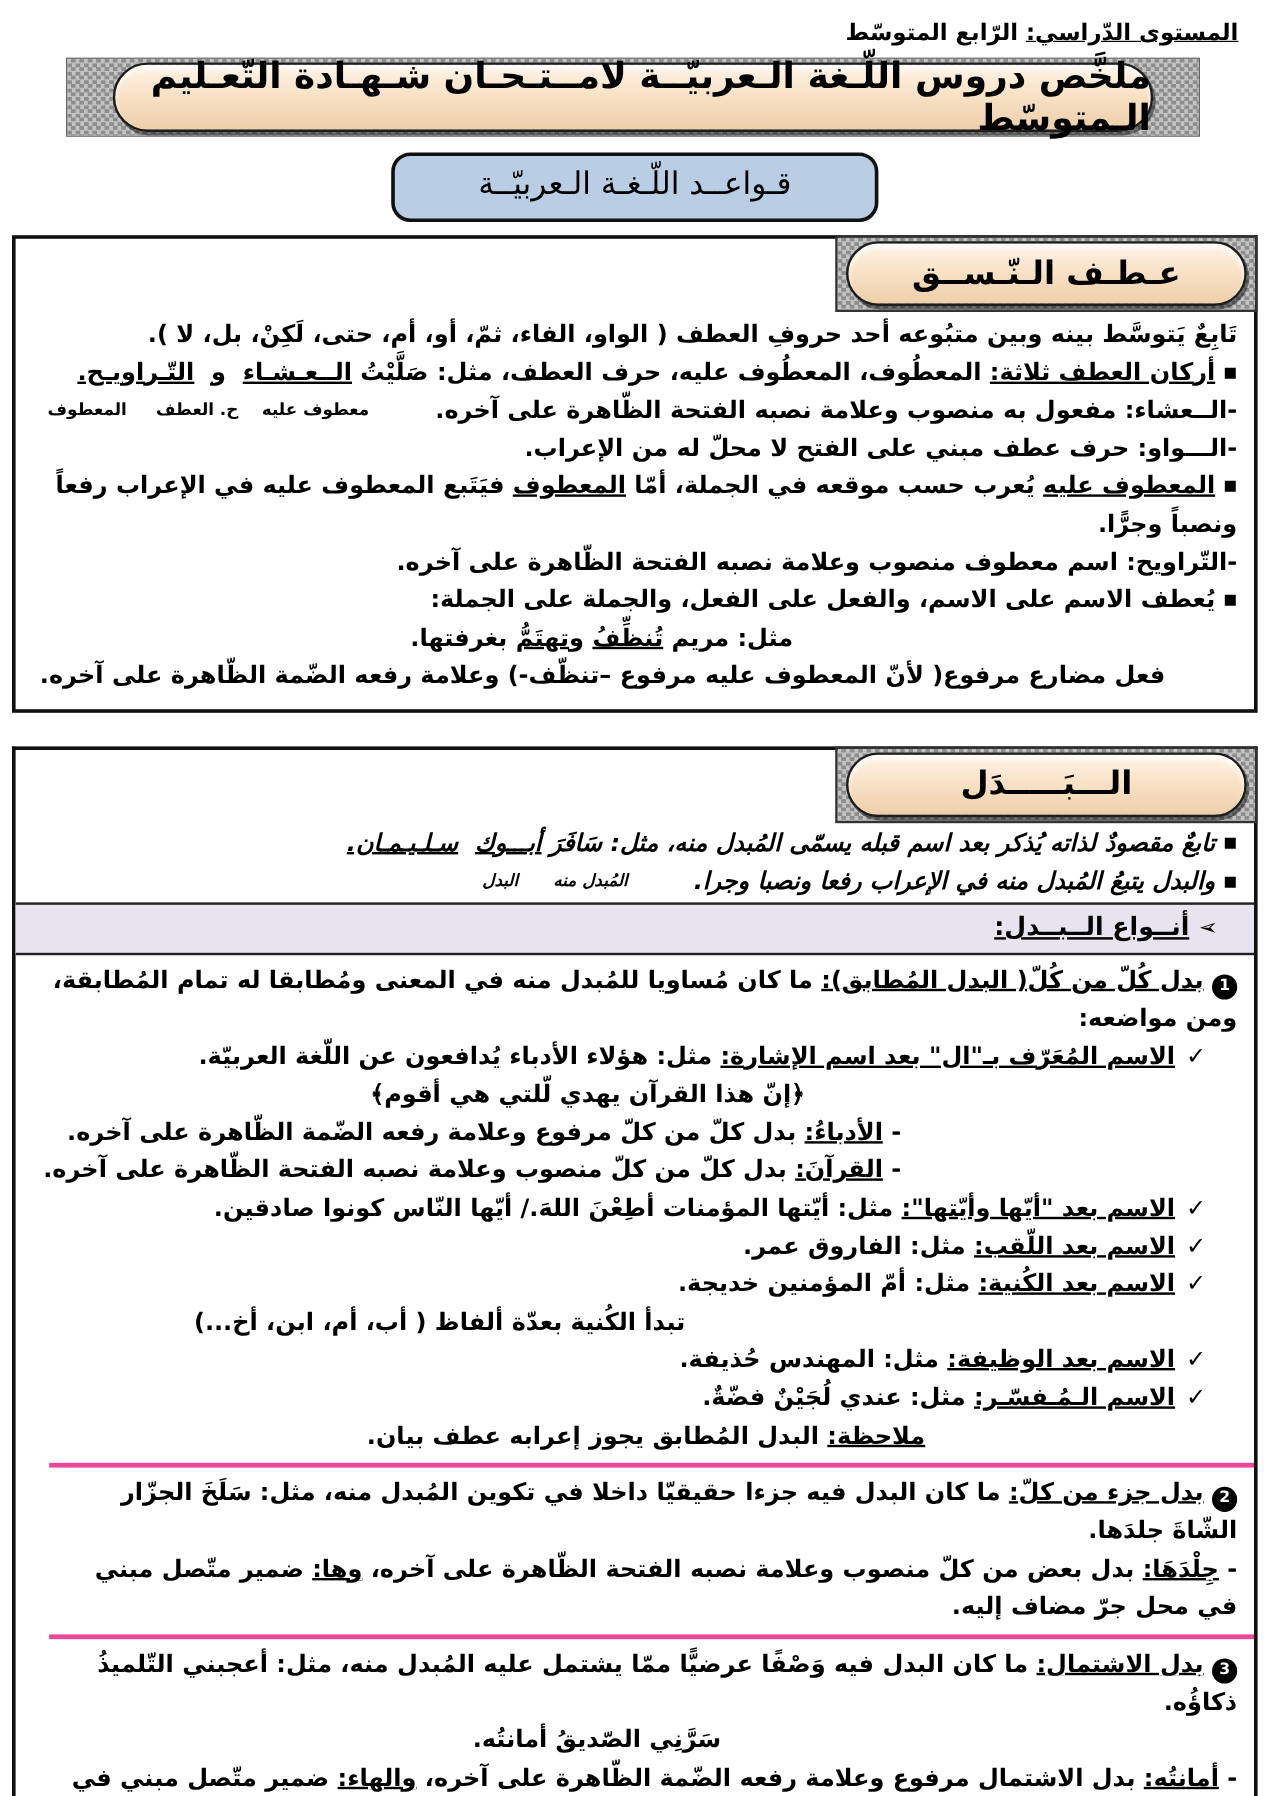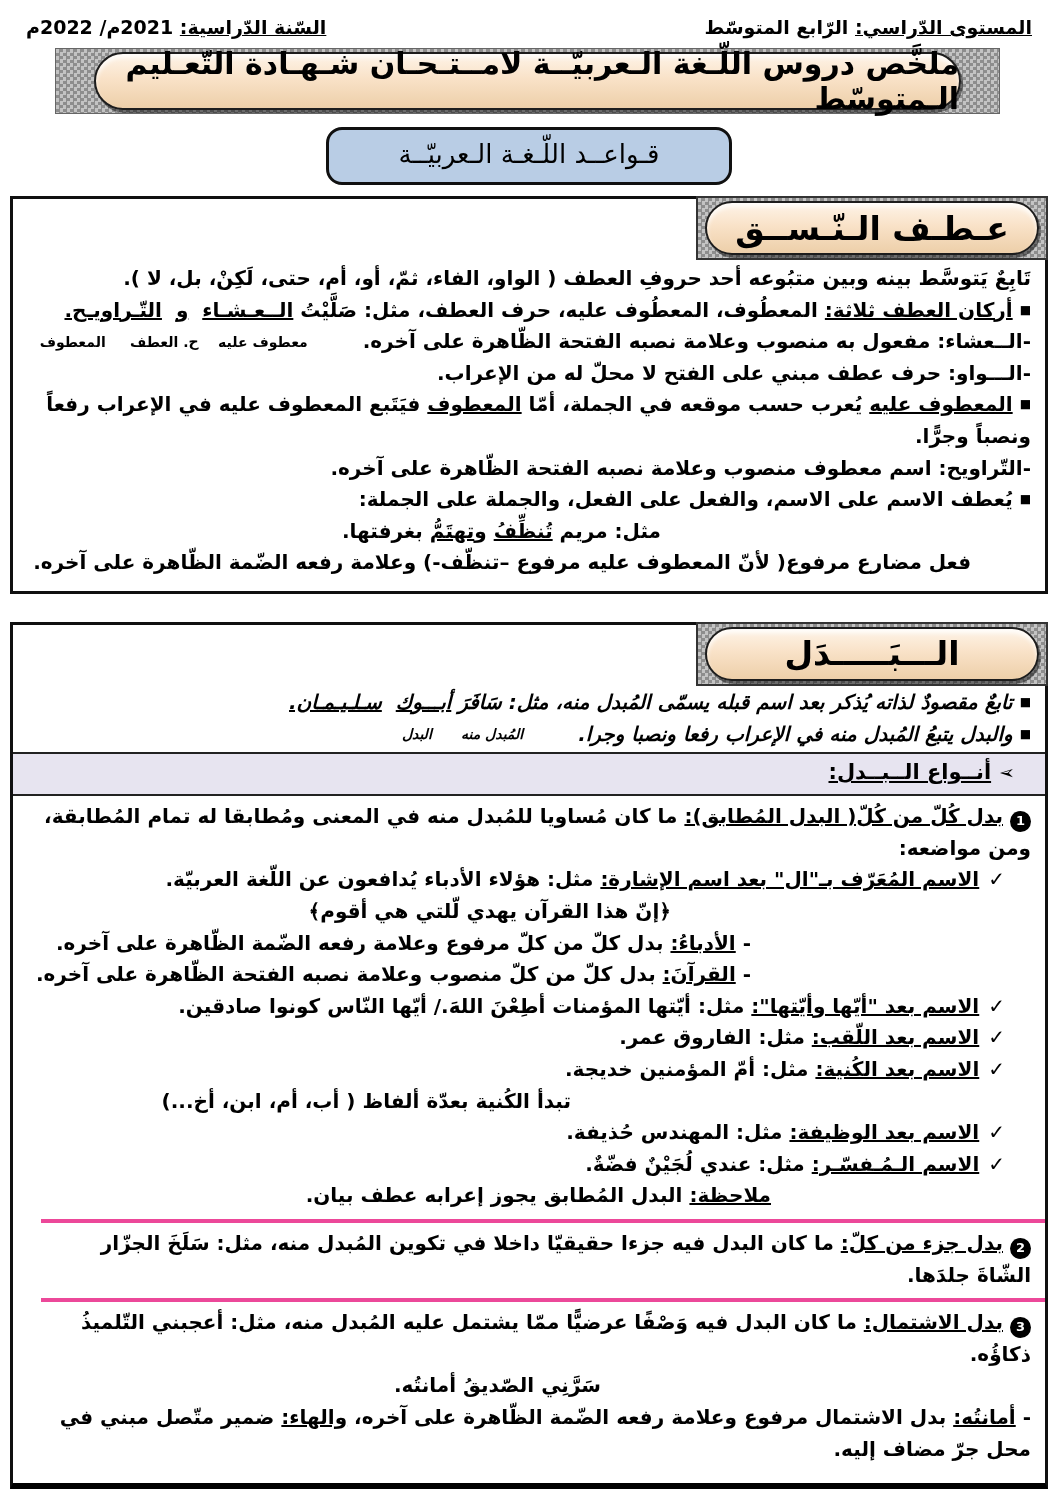--- a/index.html
+++ b/index.html
@@ -31,21 +31,21 @@
   .banner .pill{position:absolute;inset:3px 38px;font-size:30px;}
   
   .subject{width:400px;margin:13px auto 0 auto;background:#b9cde5;
     border:3px solid #101010;border-radius:16px;text-align:center;
     font-size:26px;font-weight:normal;padding:9px 0 13px 0;}
   
   .secbox{position:relative;margin:11px 10px 0 10px;border:3px solid #101010;}
   .badge{position:absolute;top:-3px;right:-3px;width:348px;height:60px;
     background:repeating-conic-gradient(#8d8d8d 0% 25%, #c3c3c3 0% 50%) 0 0 / 7px 7px;
     border:2px solid #333;}
-  .badge .pill{position:absolute;inset:3px 7px;font-size:33px;border-radius:28px;}
+  .badge .pill{position:absolute;inset:3px 7px;font-size:27px;border-radius:28px;}
   .content{font-size:20px;font-weight:bold;line-height:1.58;}
   .line{text-align:right;}
   .bullet{display:inline-block;font-size:12px;vertical-align:3px;margin-left:7px;}
   .mini{font-size:14px;white-space:pre;margin-right:55px;align-self:center;font-weight:bold;}
   .flexline{display:flex;justify-content:flex-start;align-items:baseline;}
   
   .atf-content{padding:64px 14px 12px 12px;}
   .ind-ex{padding-right:370px;}
   .ind-note{padding-right:60px;}
   
@@ -69,23 +69,20 @@
 </style>
 </head>
 <body>
 
 <div class="page">
 
   <div class="hdr">
     <div class="item">
       <span class="u">المستوى الدّراسي:</span><span> الرّابع المتوسّط</span>
     </div>
-    <div class="item">
-      <span class="u">السّنة الدّراسية:</span><span> 2021م/ 2022م</span>
-    </div>
   </div>
 
   <div class="banner">
     <div class="pill">
       <span>ملخَّص دروس اللّـغة الـعربيّــة لامــتـحـان شـهـادة التّعـليم الـمتوسّط</span>
     </div>
   </div>
 
   <div class="subject">
     <span>قـواعــد اللّـغـة الـعربيّــة</span>
@@ -186,20 +183,23 @@
       </div>
       <div class="line note-ml">
         <span class="u">ملاحظة:</span><span> البدل المُطابق يجوز إعرابه </span><span>عطف بيان.</span>
       </div>
     </div>
 
     <div class="content sec sec-sep">
       <div class="line">
         <span class="numc">2</span><span class="u">بدل جزء من كلّ:</span><span> ما كان البدل فيه جزءا حقيقيّا داخلا في تكوين المُبدل منه، مثل: سَلَخَ الجزّار الشّاةَ </span><span>جلدَها.</span>
       </div>
+      <div class="line">
+        <span style="white-space:pre;">- </span><span class="u">جِلْدَهَا:</span><span> بدل بعض من كلّ منصوب وعلامة نصبه الفتحة الظّاهرة على آخره، </span><span class="u">وها:</span><span> ضمير متّصل مبني في محل جرّ مضاف إليه.</span>
+      </div>
     </div>
 
     <div class="content sec sec-sep">
       <div class="line">
         <span class="numc">3</span><span class="u">بدل الاشتمال:</span><span> ما كان البدل فيه وَصْفًا عرضيًّا ممّا يشتمل عليه المُبدل منه، مثل: أعجبني التّلميذُ </span><span>ذكاؤُه.</span>
       </div>
       <div class="line ex2">
         <span>سَرَّنِي الصّديقُ </span><span>أمانتُه.</span>
       </div>
       <div class="line">

